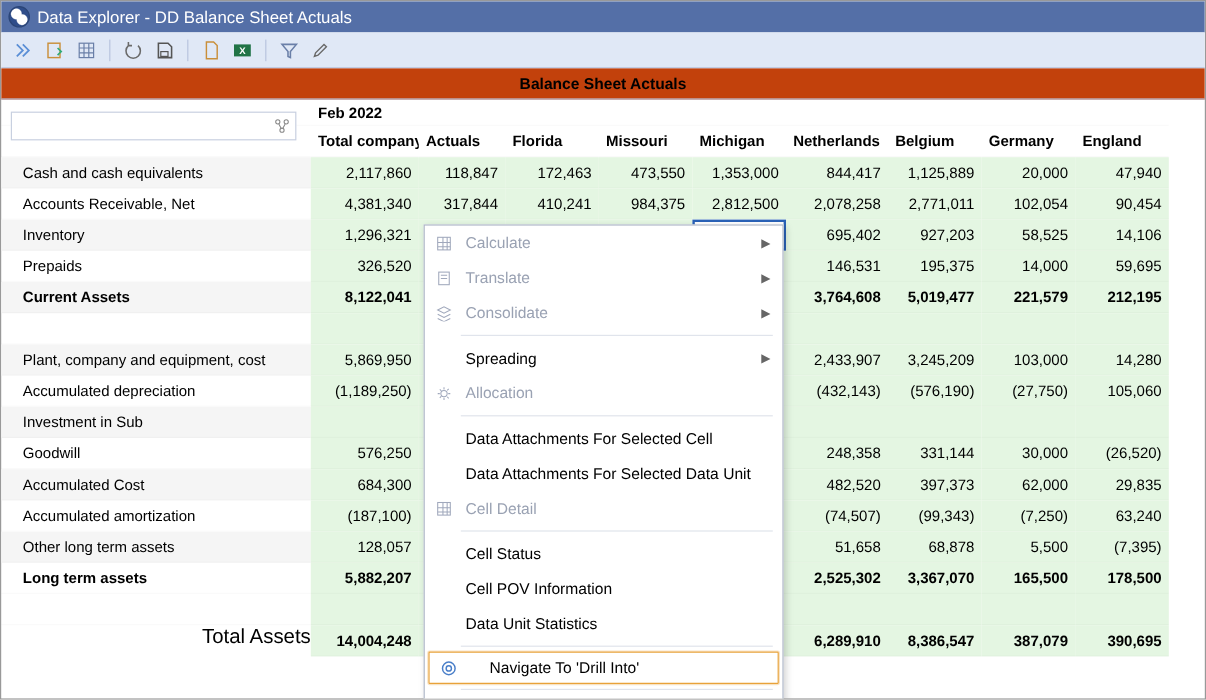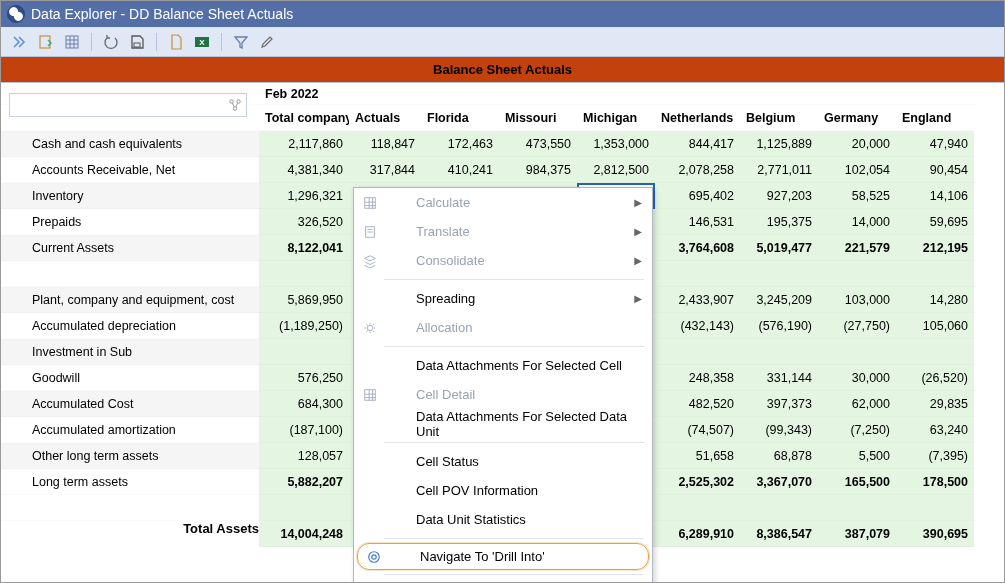--- a/index.html
+++ b/index.html
@@ -90,23 +90,23 @@
     height: 26px;
     display: flex;
     align-items: center;
     padding: 0 6px;
     white-space: nowrap;
     overflow: hidden;
     border-bottom: 1px solid rgba(0,0,0,0.02);
   }
   .colhead, .monthhead { font-weight: 700; }
   .monthhead { grid-column: 2 / span 9; }
-  .rowlabel, .rowlabel-bold { padding-left: 31px; }
-  .rowlabel-bold { font-weight: 400; }
-  .rowlabel-total { font-weight: 700; padding-left: 16px; font-size: 13px; }
+  .rowlabel, .rowlabel-bold { padding-left: 18px; }
+  .rowlabel-bold { font-weight: 700; }
+  .rowlabel-total { font-weight: 400; padding-left: 16px; font-size: 17px; }
   .cell { justify-content: flex-end; font-variant-numeric: tabular-nums; }
   .num-bold { font-weight: 700; }
   .alt { background: #f5f5f5; }
   .green { background: #e4f6e2; }
   .sel-cell {
     background: #fff;
     border: 2px solid #2a62b7;
   }
   .context-menu {
     position: absolute;
@@ -127,33 +127,34 @@
     cursor: pointer;
   }
   .cm-item.disabled { color: #9aa2b3; cursor: default; }
   .cm-icon {
     width: 20px; height: 18px;
     display: flex; align-items: center; justify-content: center;
     margin-right: 8px;
     font-size: 13px;
     color: #6a7fa8;
   }
-  .cm-label { flex: 1; margin-left: 28px; }
+  .cm-label { flex: 1; }
   .cm-arrow { font-size: 10px; color: #666; }
   .cm-sep {
     height: 1px;
     background: #e0e4ec;
     margin: 4px 8px 4px 30px;
   }
   .cm-highlight {
     border: 1.5px solid #e8a23a;
-    border-radius: 12px;
+    border-radius: 1px;
     box-shadow: 0 0 0 1px rgba(232,162,58,0.3);
     margin: 1px 3px;
     height: 27px;
+    gap: 16px;
   }
   .icon-save { font-size: 16px; }
   .blue-icon { color: #5b8fd6; }
   svg { display:block; }
 </style>
 </head>
 <body>
 
 <div class="titlebar">
   <span class="app-icon"></span>
@@ -451,32 +452,32 @@
           <path d="M8 2v2M8 12v2M2 8h2M12 8h2M4 4l1.5 1.5M11 11l1.5 1.5M4 12l1.5-1.5M11 5l1.5-1.5" stroke="#a0a8bc"></path>
         </svg>
       </span>
       <span class="cm-label">Allocation</span>
     </div>
     <div class="cm-sep"></div>
     <div class="cm-item">
       <span class="cm-icon"></span>
       <span class="cm-label">Data Attachments For Selected Cell</span>
     </div>
+    <div class="cm-item">
+      <span class="cm-icon"></span>
+      <span class="cm-label">Data Attachments For Selected Data Unit</span>
+    </div>
     <div class="cm-item disabled">
       <span class="cm-icon">
         <svg width="14" height="14" viewBox="0 0 16 16">
           <rect x="2" y="2" width="12" height="12" fill="none" stroke="#a0a8bc"></rect>
           <path d="M2 7h12M2 11h12M7 2v12M11 2v12" stroke="#a0a8bc"></path>
         </svg>
       </span>
       <span class="cm-label">Cell Detail</span>
-    </div>
-    <div class="cm-item">
-      <span class="cm-icon"></span>
-      <span class="cm-label">Data Attachments For Selected Data Unit</span>
     </div>
     <div class="cm-sep"></div>
     <div class="cm-item">
       <span class="cm-icon"></span>
       <span class="cm-label">Cell Status</span>
     </div>
     <div class="cm-item">
       <span class="cm-icon"></span>
       <span class="cm-label">Cell POV Information</span>
     </div>

